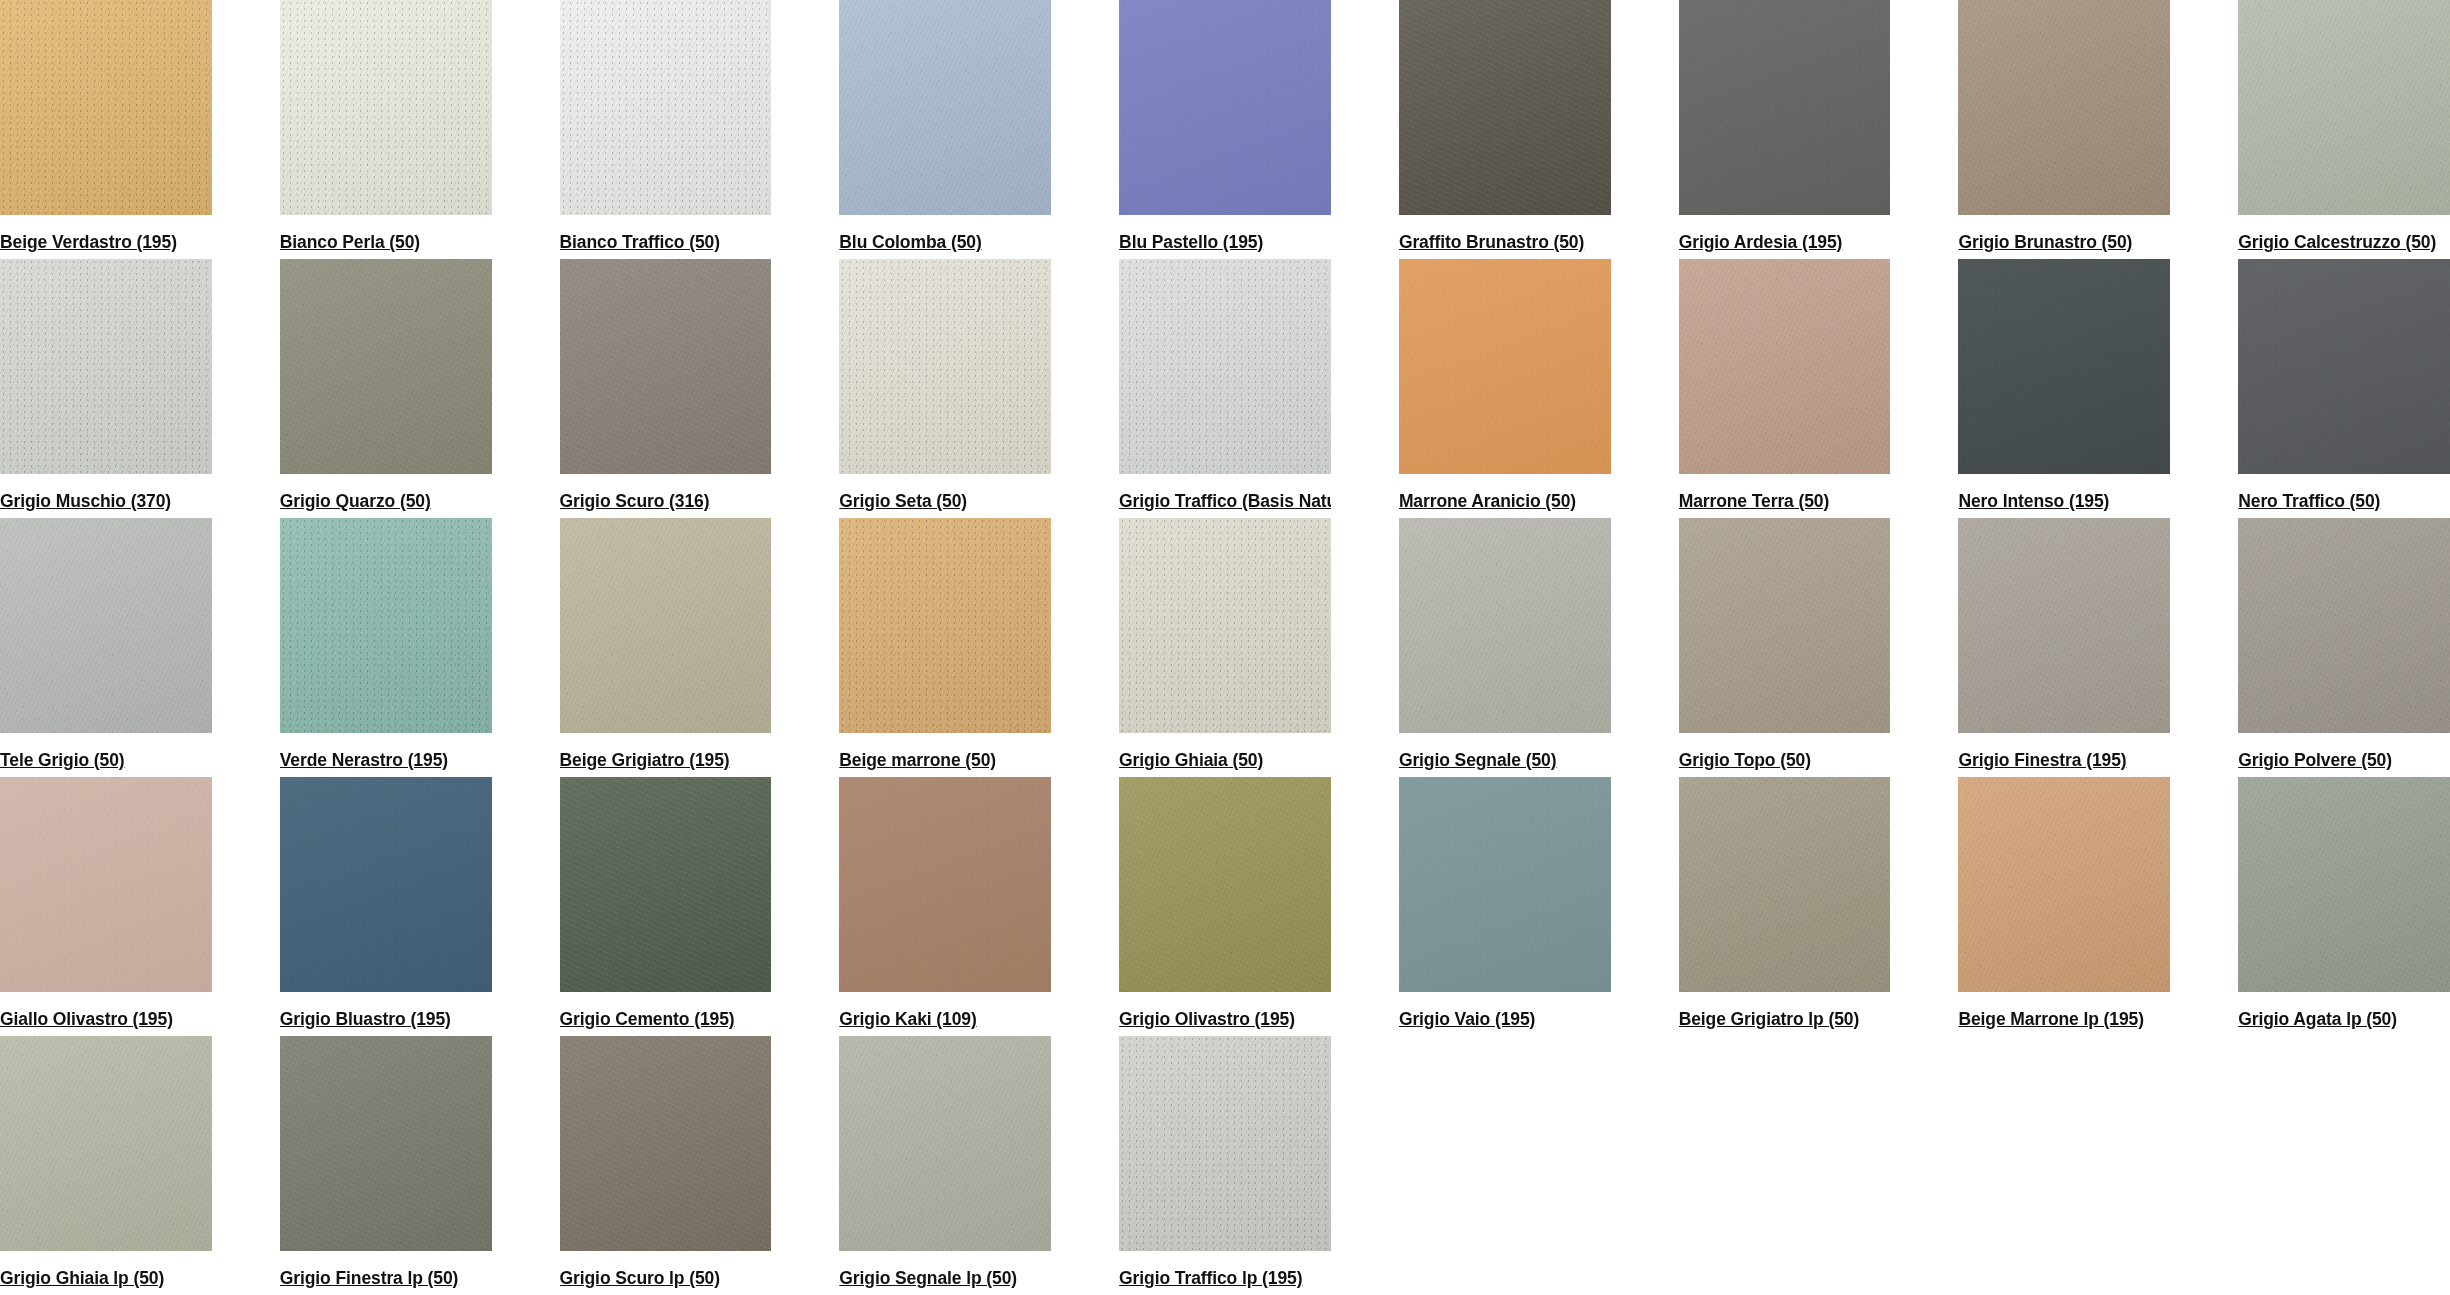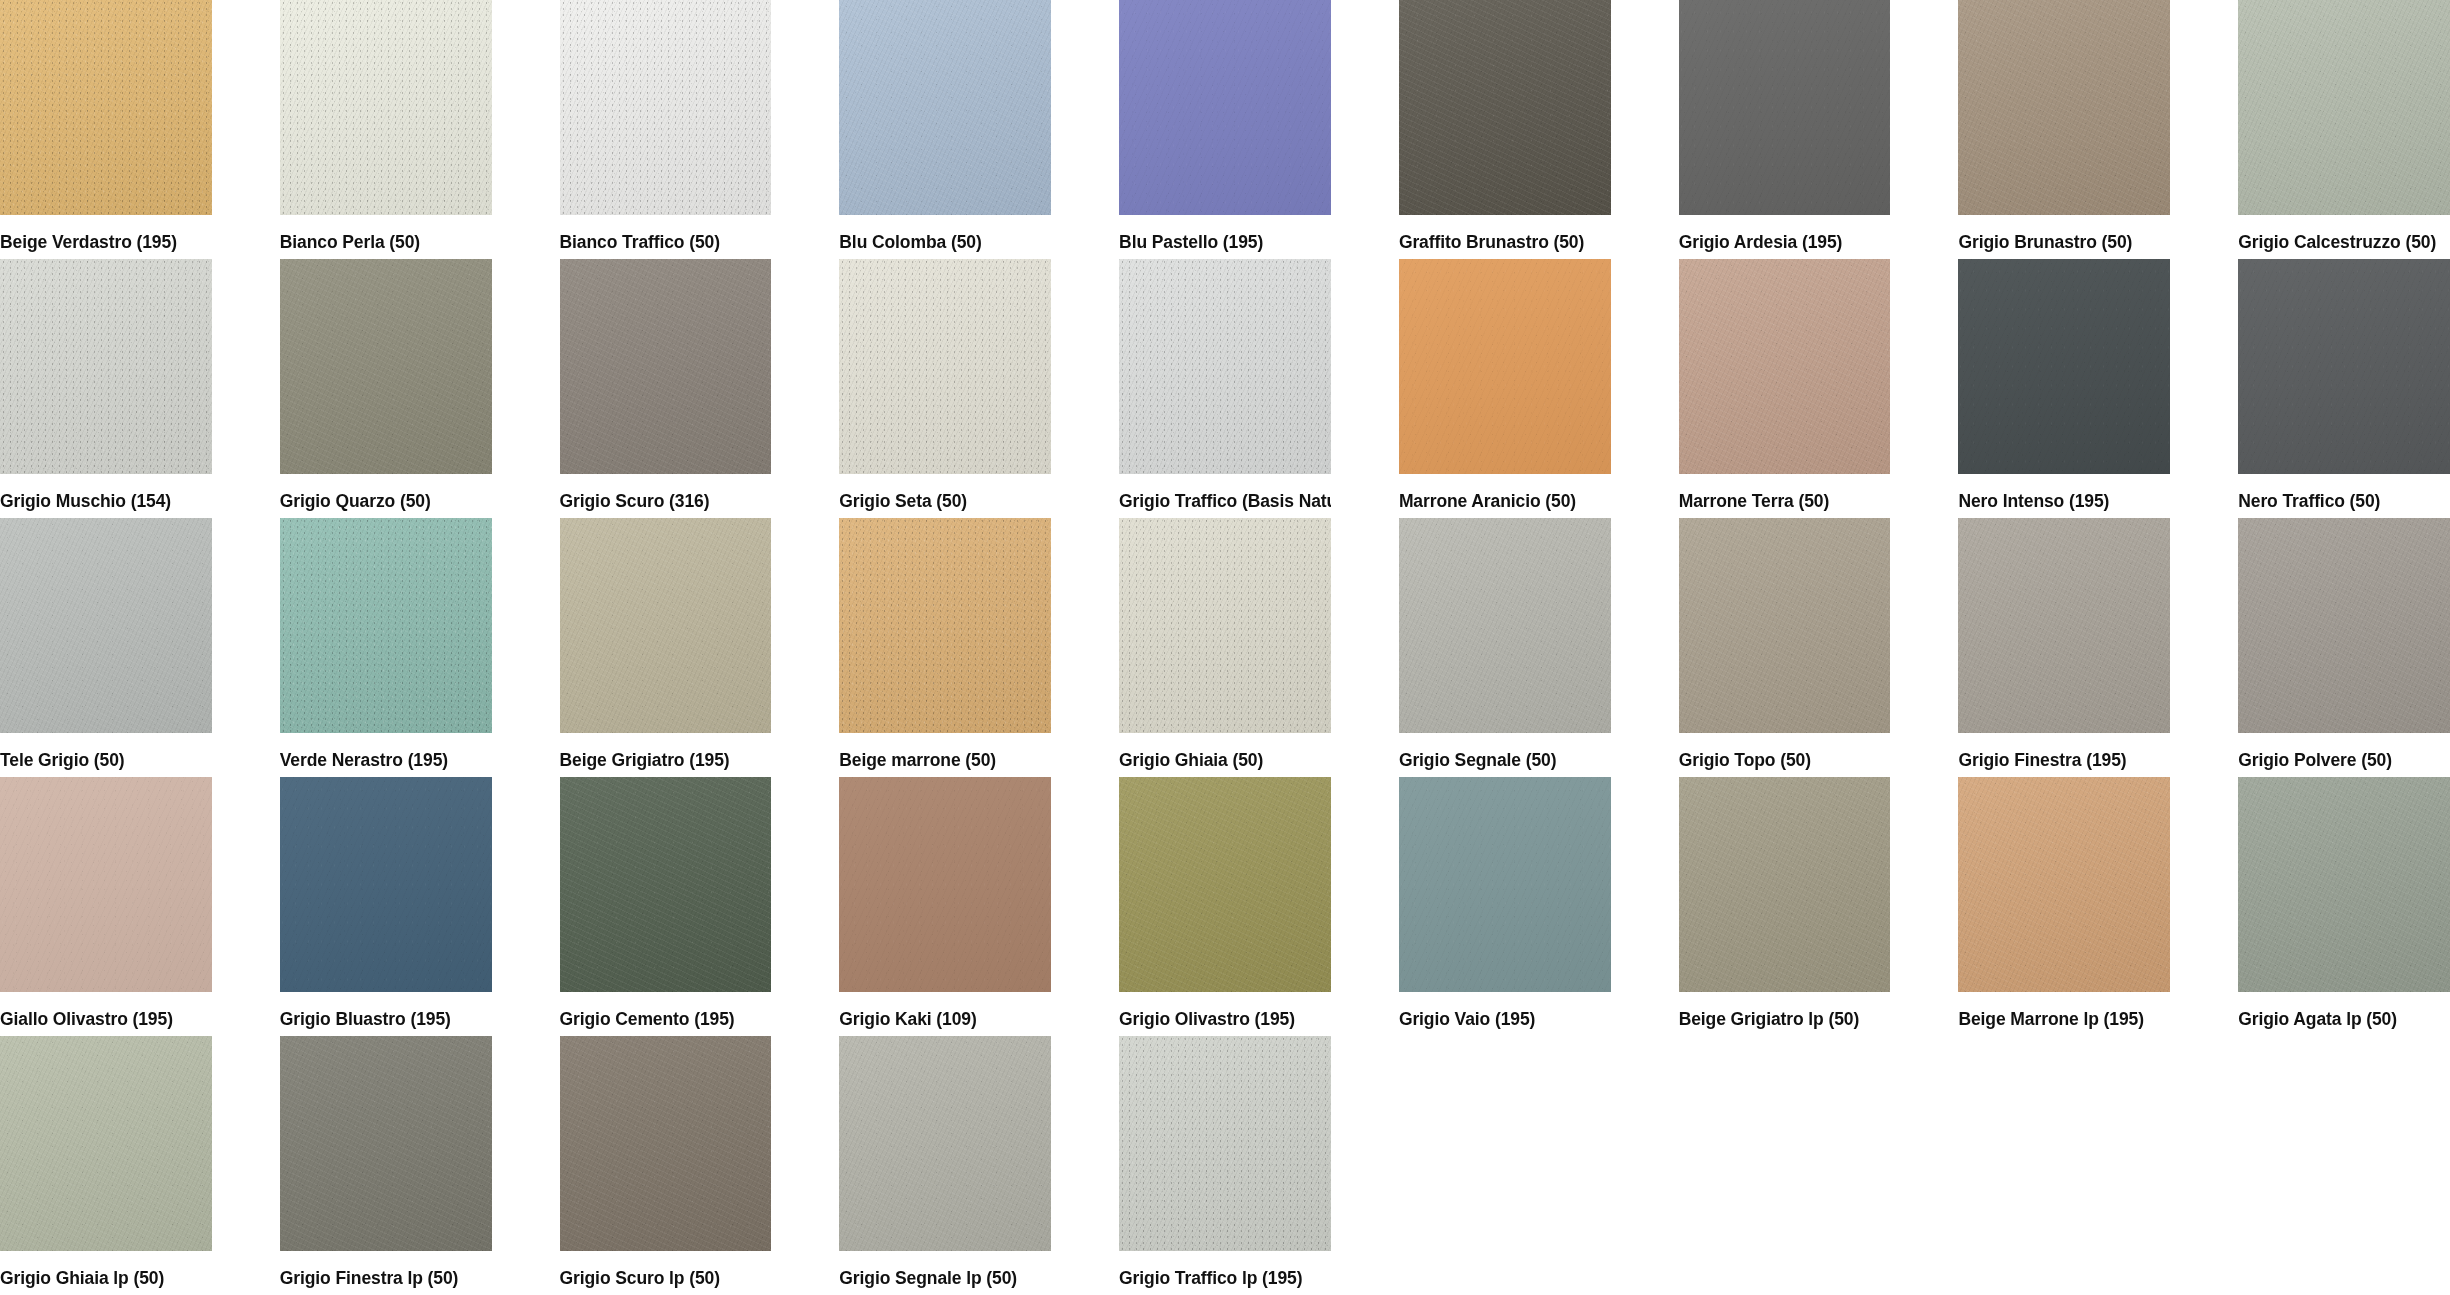--- a/index.html
+++ b/index.html
@@ -76,20 +76,21 @@
   }
 
   .swatch-label {
     font-size: 17.5px;
     font-weight: 700;
     color: #111111;
     letter-spacing: -0.1px;
     line-height: 1;
     padding-top: 19px;
     white-space: nowrap;
+    text-decoration: underline;
   }
 </style>
 </head>
 <body>
 
 <div id="swatch-grid">
     <div class="swatch-cell">
       <div class="swatch-chip grain-fine" style="background-color: rgb(226, 184, 113);"></div>
       <div class="swatch-label">Beige Verdastro (195)</div>
     </div>
@@ -120,21 +121,21 @@
     <div class="swatch-cell">
       <div class="swatch-chip grain-coarse" style="background-color: rgb(163, 145, 124);"></div>
       <div class="swatch-label">Grigio Brunastro (50)</div>
     </div>
     <div class="swatch-cell">
       <div class="swatch-chip grain-coarse" style="background-color: rgb(179, 187, 172);"></div>
       <div class="swatch-label">Grigio Calcestruzzo (50)</div>
     </div>
     <div class="swatch-cell">
       <div class="swatch-chip grain-fine" style="background-color: rgb(214, 216, 210);"></div>
-      <div class="swatch-label">Grigio Muschio (154)</div>
+      <div class="swatch-label">Grigio Muschio (370)</div>
     </div>
     <div class="swatch-cell">
       <div class="swatch-chip grain-coarse" style="background-color: rgb(141, 139, 121);"></div>
       <div class="swatch-label">Grigio Quarzo (50)</div>
     </div>
     <div class="swatch-cell">
       <div class="swatch-chip grain-coarse" style="background-color: rgb(138, 130, 121);"></div>
       <div class="swatch-label">Grigio Scuro (316)</div>
     </div>
     <div class="swatch-cell">

